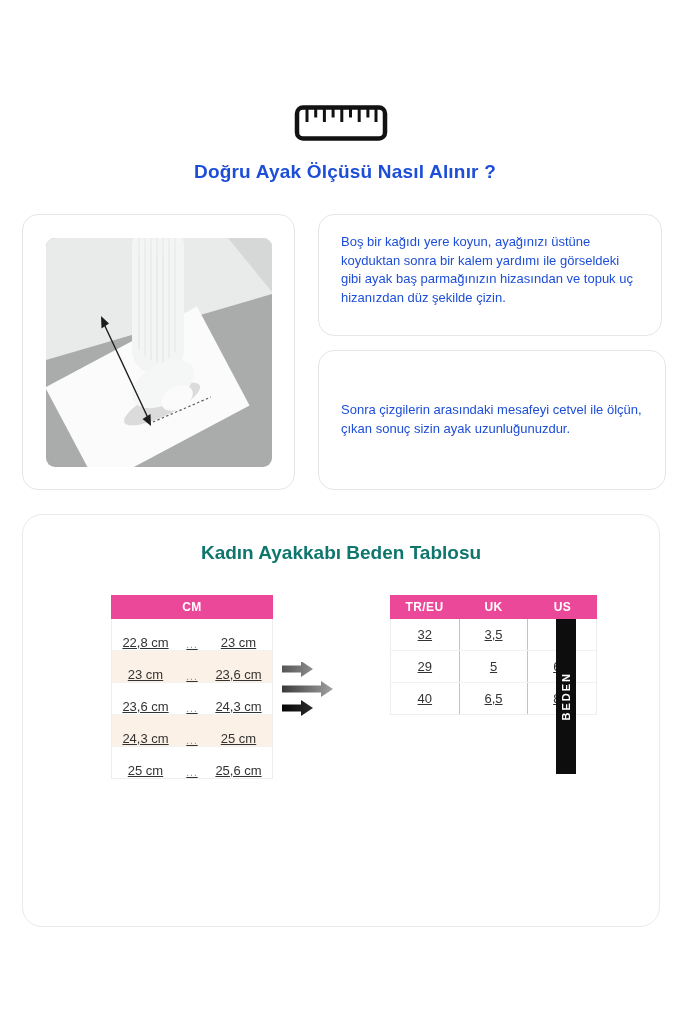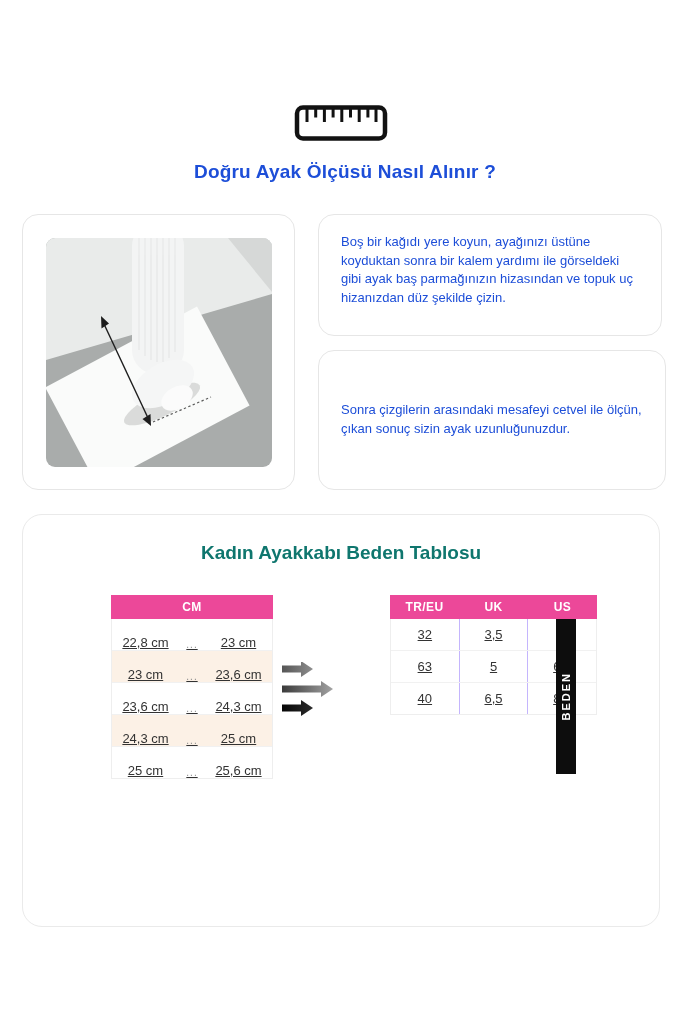--- a/index.html
+++ b/index.html
@@ -167,21 +167,21 @@
         <div class="hc">UK</div>
         <div class="hc">US</div>
       </div>
       <div class="tbl-body">
         <div class="trow">
           <div class="cell">32</div>
           <div class="cell">3,5</div>
           <div class="cell">5</div>
         </div>
         <div class="trow">
-          <div class="cell">63</div>
+          <div class="cell">29</div>
           <div class="cell">5</div>
           <div class="cell">6,5</div>
         </div>
         <div class="trow">
           <div class="cell">40</div>
           <div class="cell">6,5</div>
           <div class="cell">8,5</div>
         </div>
       </div>
     </div>

